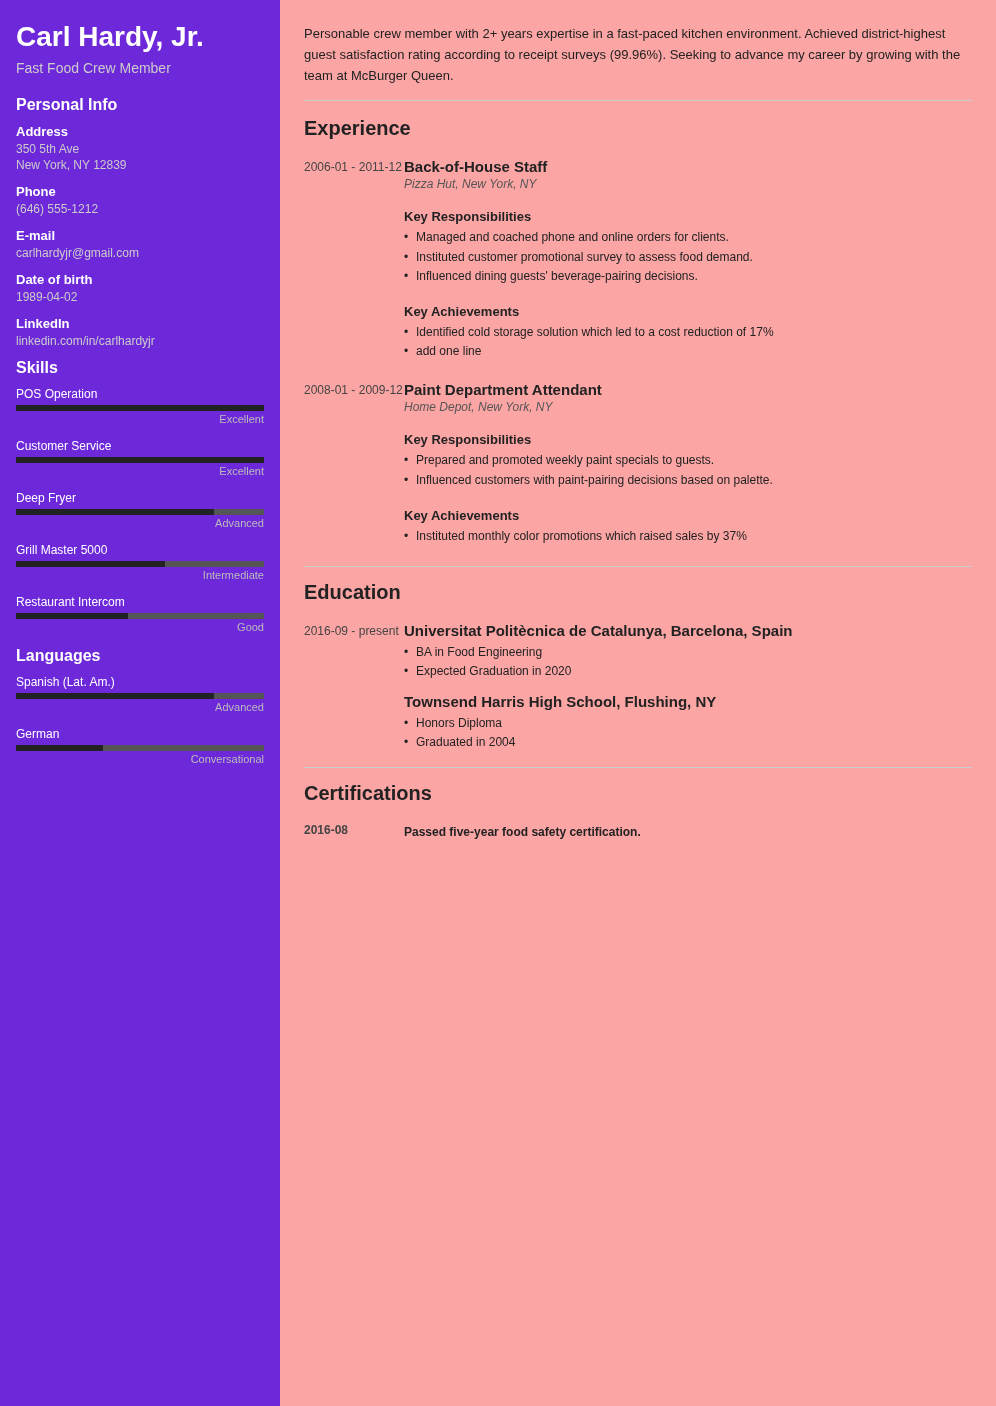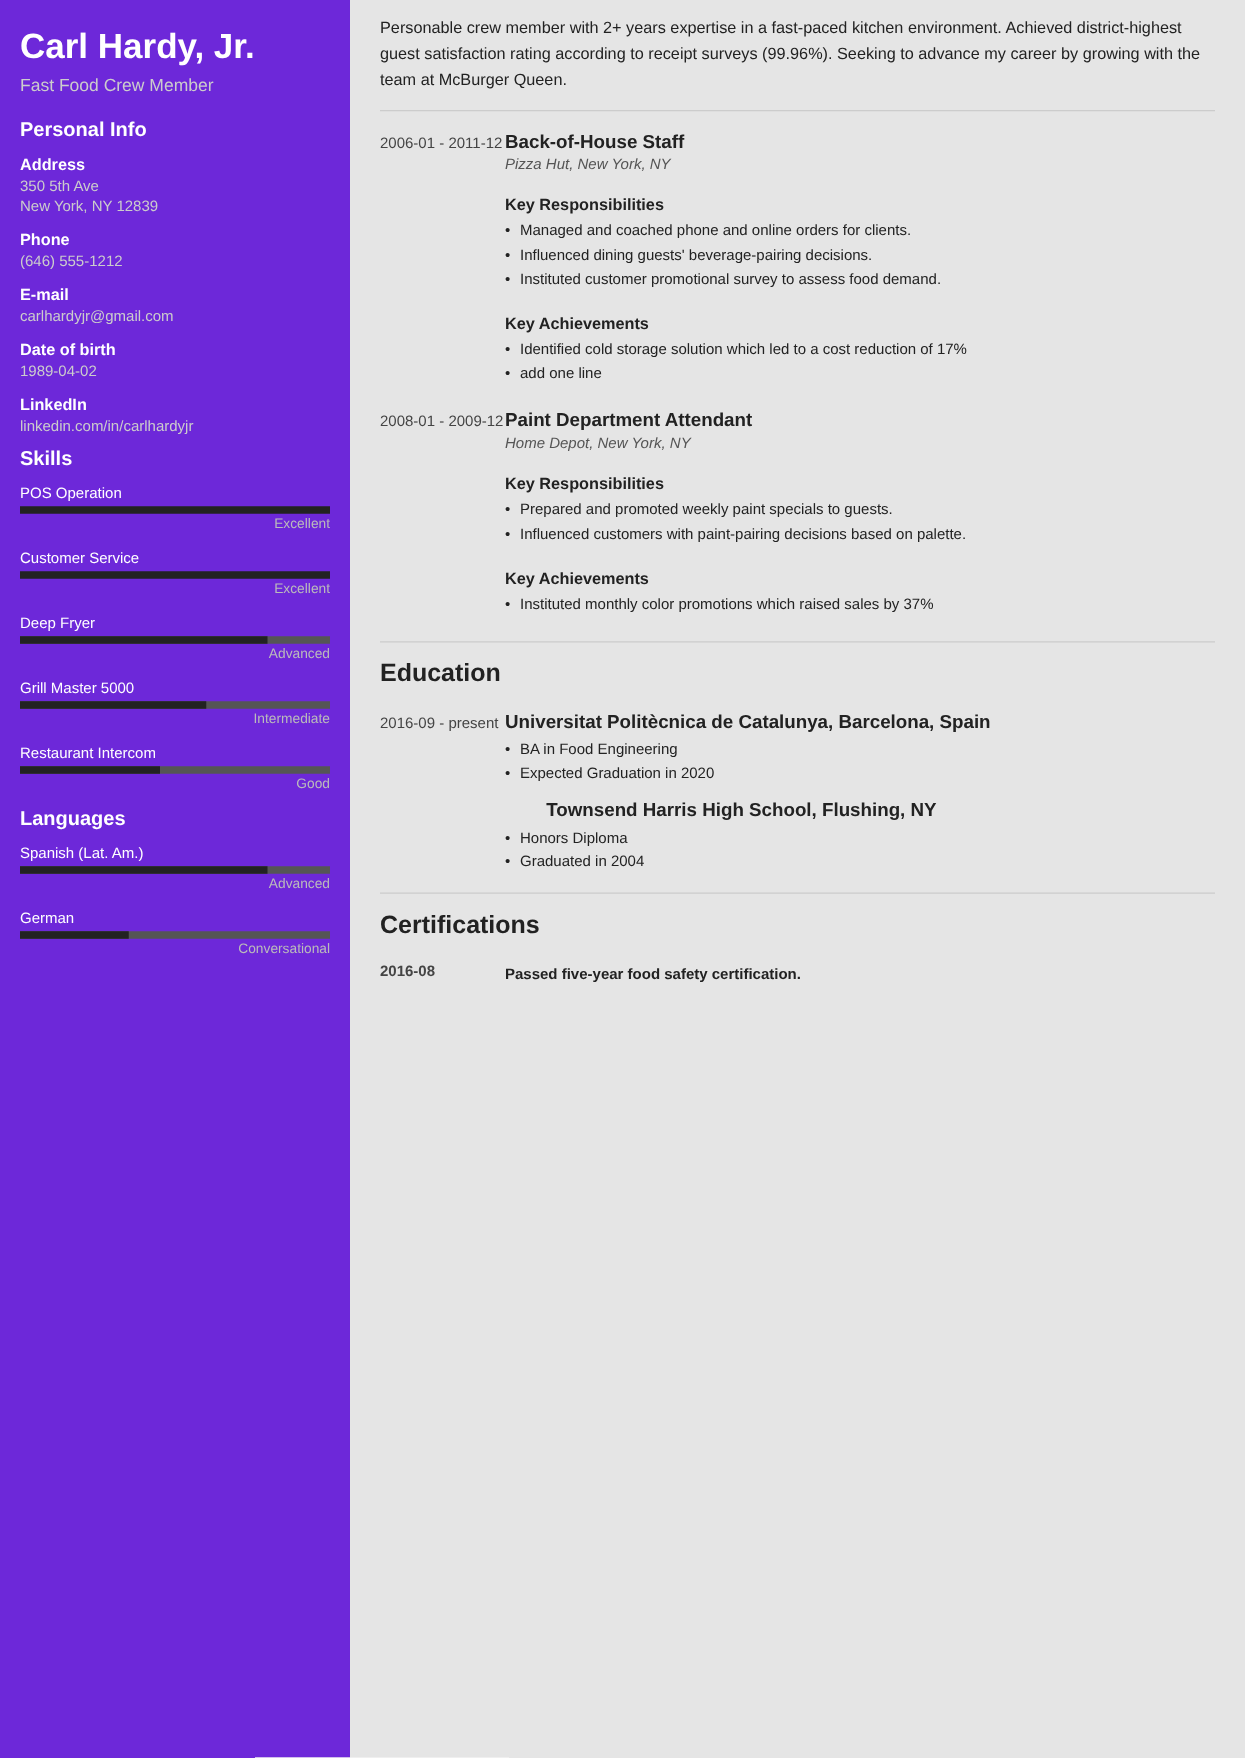--- a/index.html
+++ b/index.html
@@ -91,22 +91,22 @@
     }
 
     .lang-name {
       font-size: 12px;
       margin-bottom: 4px;
     }
 
     
     .main {
       flex: 1;
-      padding: 12px 24px;
-      background: #e5e5e5;
+      padding: 24px 24px;
+      background: #fca5a5;
       color: #222;
     }
 
     .summary-text {
       font-size: 13px;
       line-height: 1.6;
       margin-bottom: 16px;
       border-bottom: 1px solid #ccc;
       padding-bottom: 14px;
     }
@@ -218,21 +218,20 @@
       content: "•";
       position: absolute;
       left: 0;
     }
 
     .edu-school2 {
       font-size: 15px;
       font-weight: bold;
       margin-top: 12px;
       margin-bottom: 4px;
-      margin-left: 33px;
     }
 
     .cert-block {
       display: flex;
       font-weight: bold;
     }
 
     .cert-date {
       min-width: 100px;
       font-size: 12px;
@@ -329,32 +328,33 @@
       <div class="skill-level">Conversational</div>
     </div>
     </div>
 
 </div>
 
 <div class="main">
 
   <div class="summary-text">Personable crew member with 2+ years expertise in a fast-paced kitchen environment. Achieved district-highest guest satisfaction rating according to receipt surveys (99.96%). Seeking to advance my career by growing with the team at McBurger Queen.</div>
 
+  <div class="section-title">Experience</div>
 
   <div id="experience-container">
       <div class="exp-block">
       <div class="exp-date">2006-01 - 2011-12</div>
       <div class="exp-content">
         <div class="exp-job-title">Back-of-House Staff</div>
         <div class="exp-company">Pizza Hut, New York, NY</div>
         <div class="exp-sub-title">Key Responsibilities</div>
         <ul class="exp-list">
             <li>Managed and coached phone and online orders for clients.</li>
+            <li>Instituted customer promotional survey to assess food demand.</li>
             <li>Influenced dining guests' beverage-pairing decisions.</li>
-            <li>Instituted customer promotional survey to assess food demand.</li>
           </ul>
         <div class="exp-sub-title">Key Achievements</div>
         <ul class="exp-list">
             <li>Identified cold storage solution which led to a cost reduction of 17%</li>
             <li>add one line</li>
           </ul>
       </div>
     </div>
       <div class="exp-block">
       <div class="exp-date">2008-01 - 2009-12</div>

